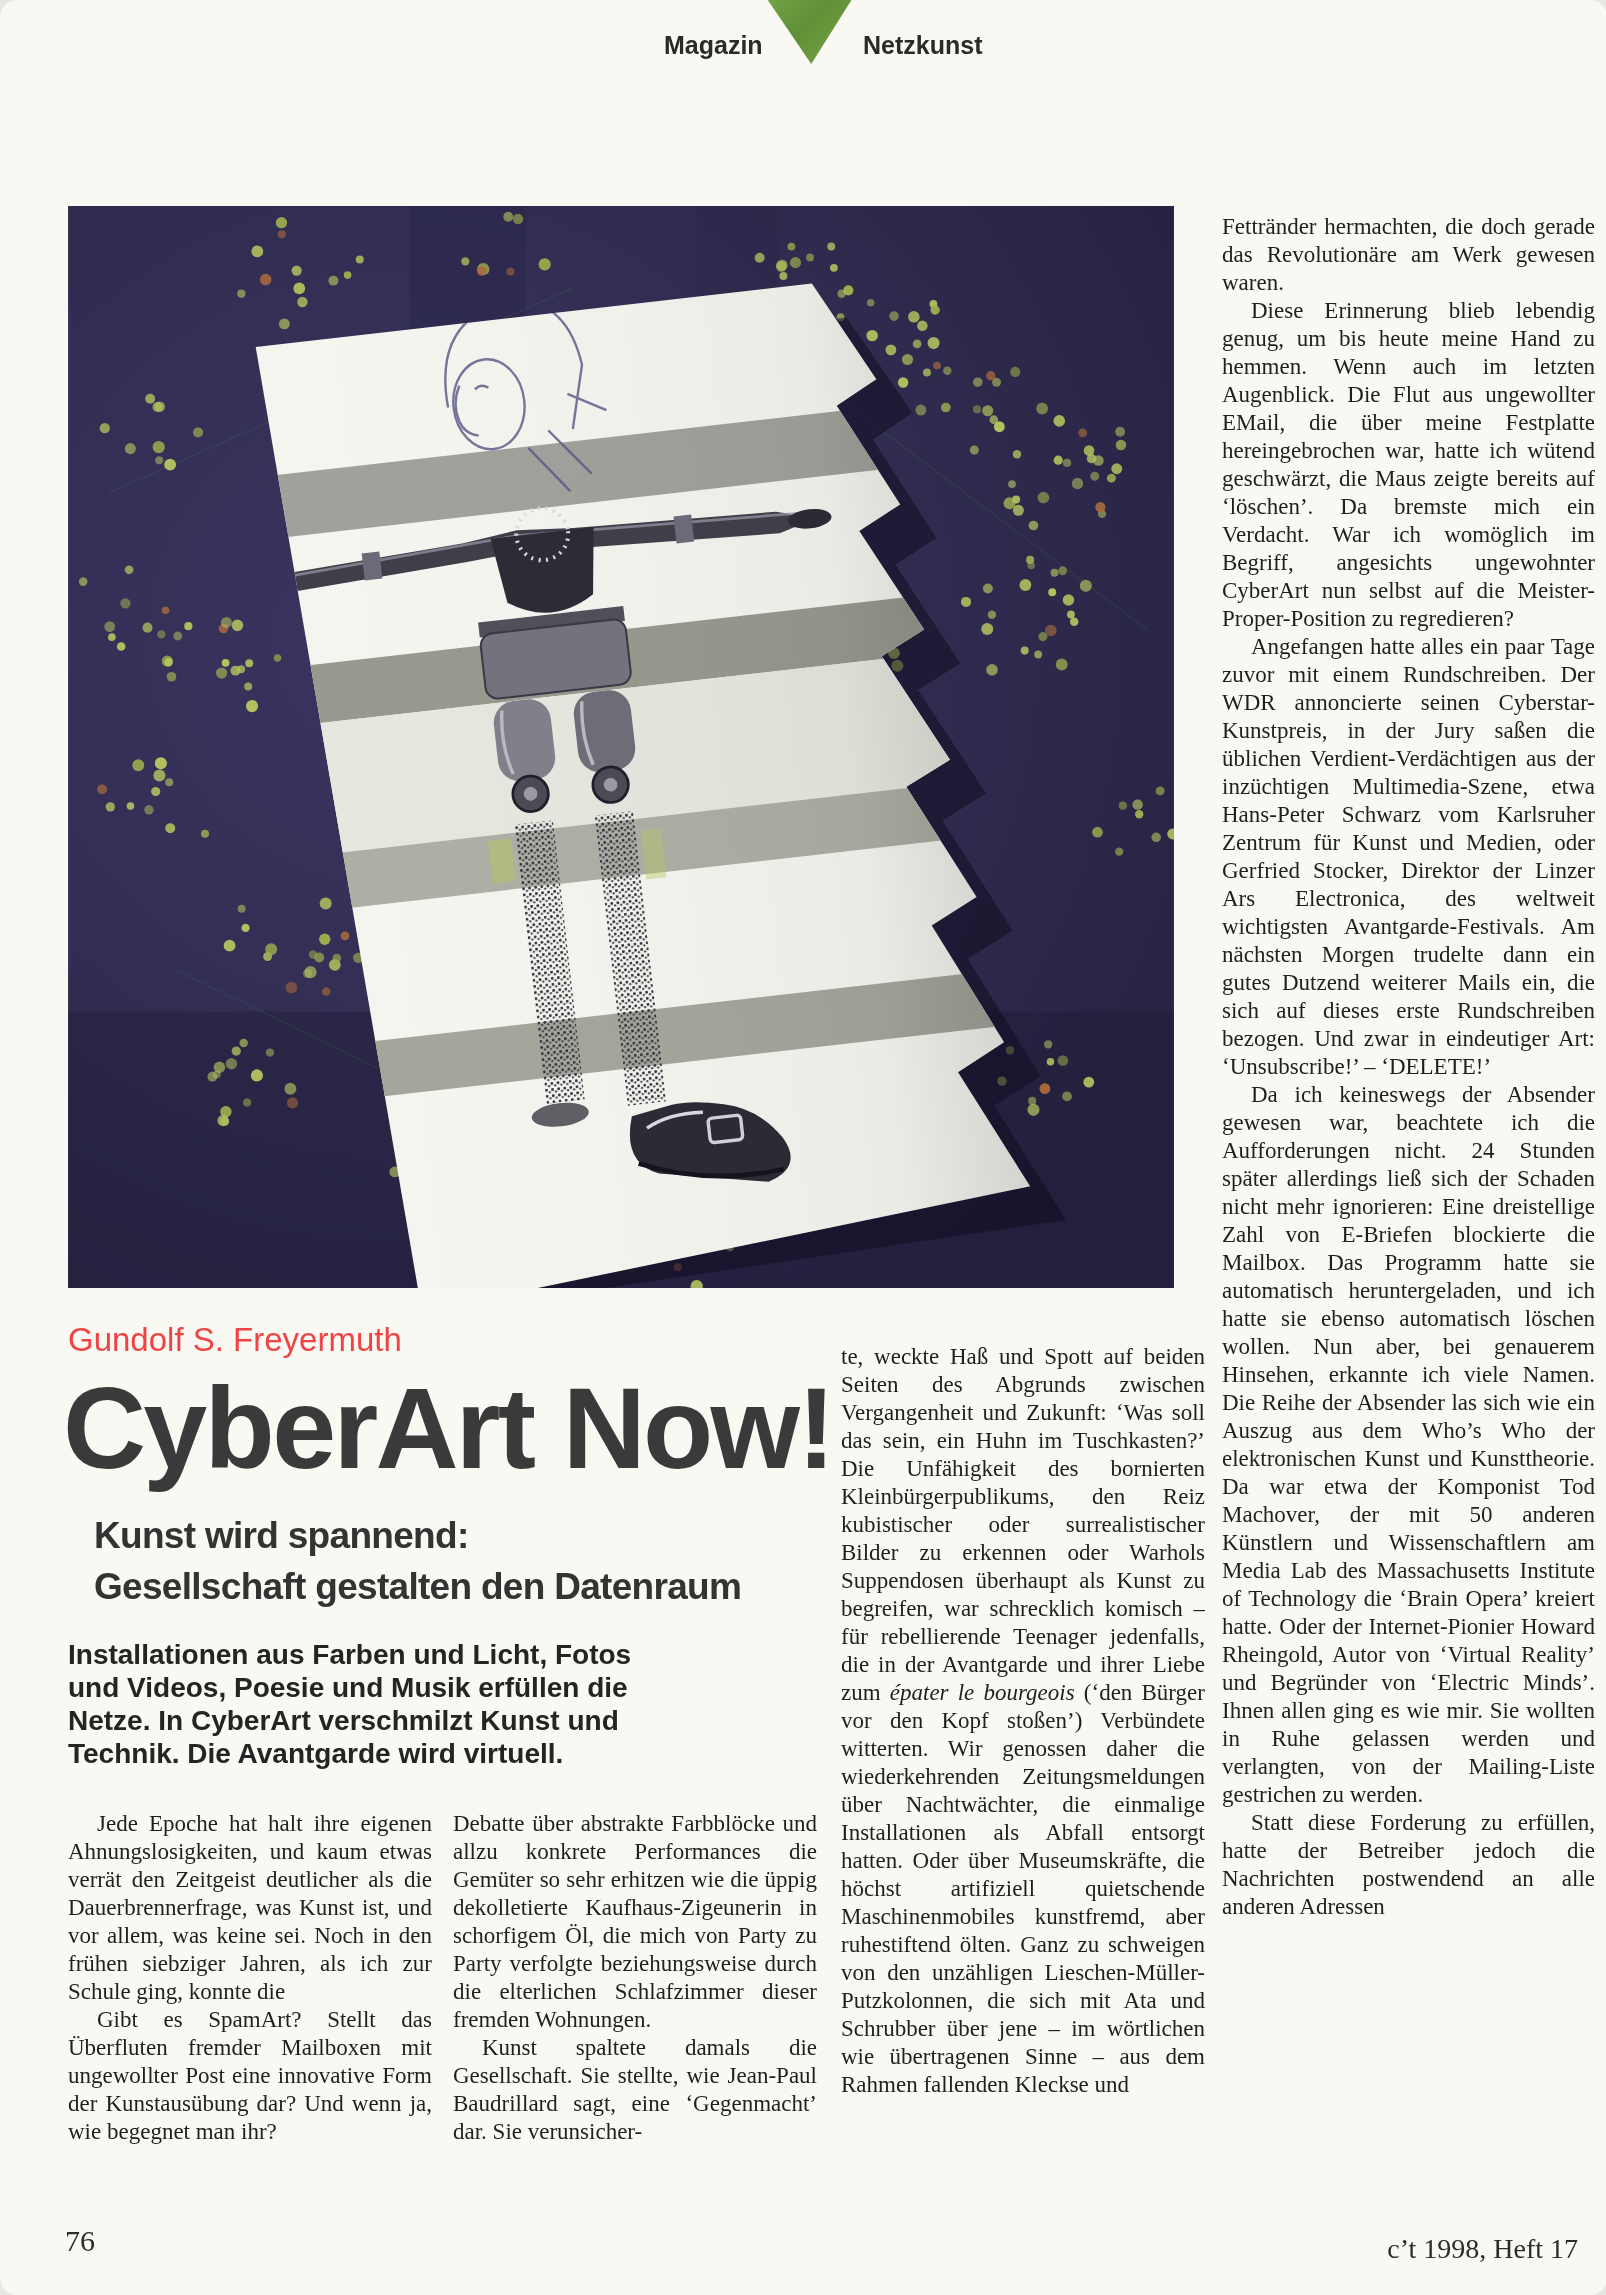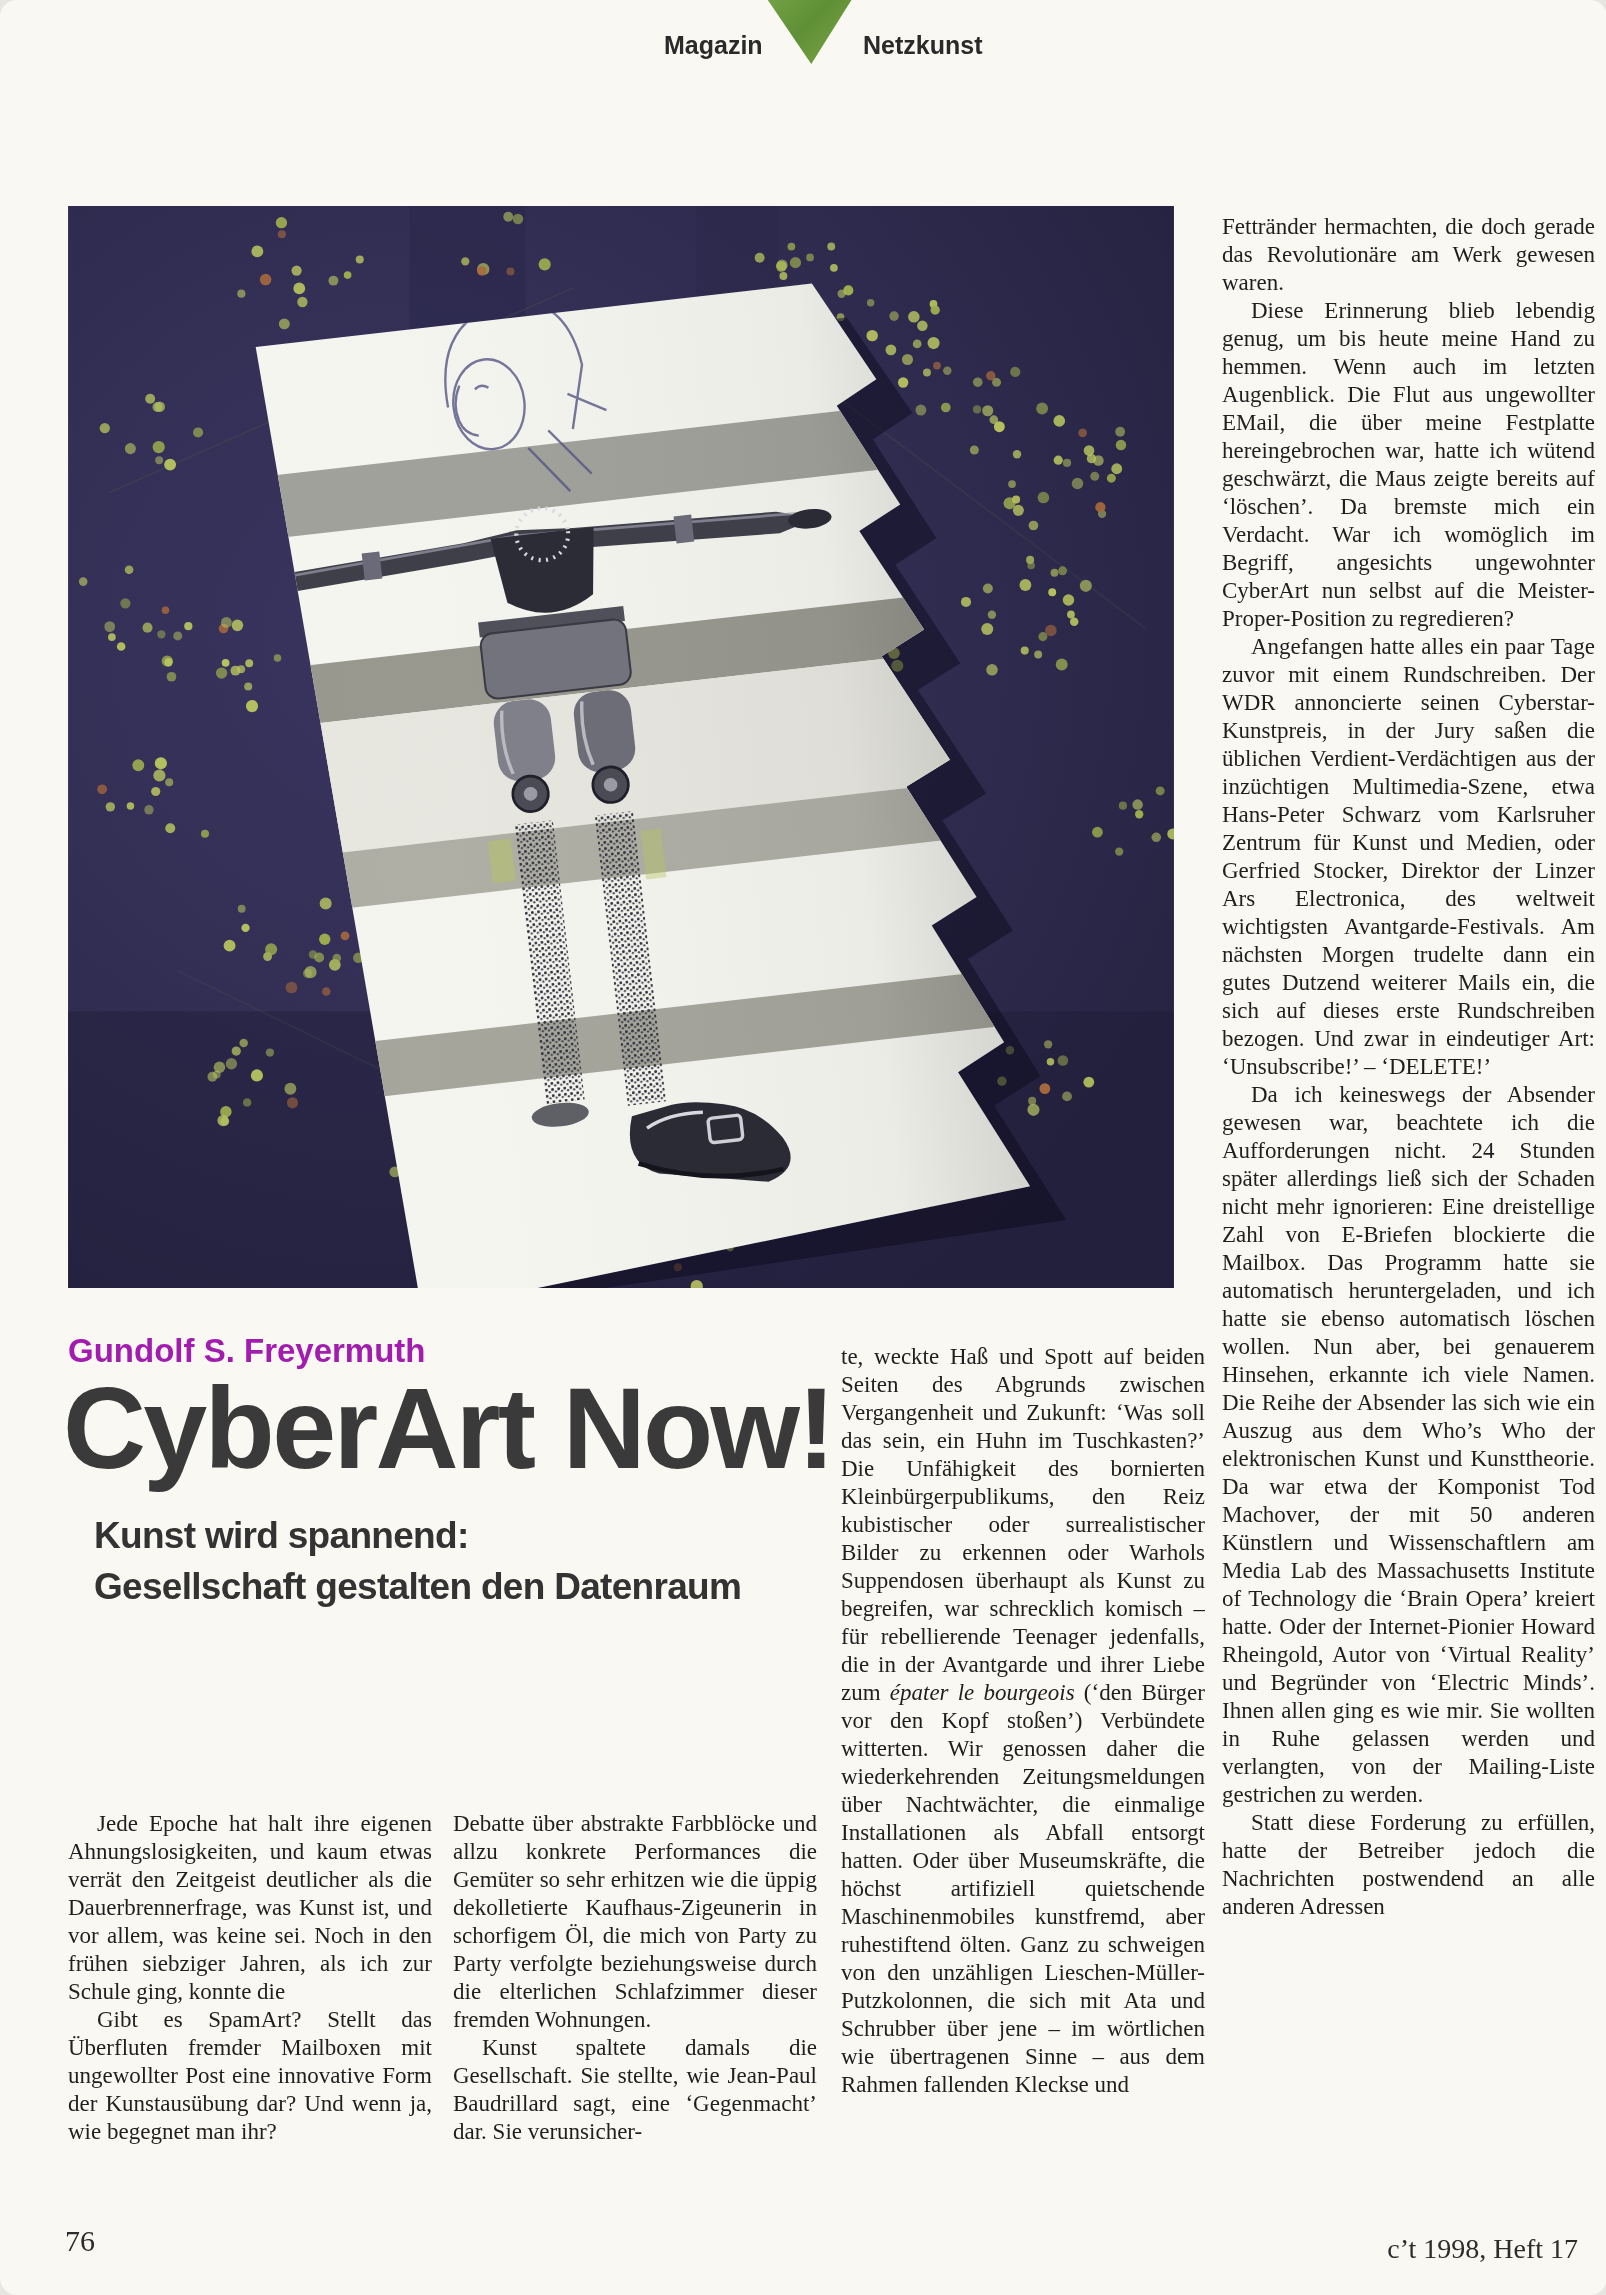--- a/index.html
+++ b/index.html
@@ -18,21 +18,21 @@
   .col{position:absolute;overflow:hidden;font-size:23px;line-height:28px;text-align:justify;}
   .para{margin:0;}
   .para.indent{text-indent:29px;}
   .it{font-style:italic;}
   .col4{left:1222px;top:213px;width:373px;height:1997px;}
   .col3{left:841px;top:1323px;width:364px;height:887px;margin-top:20px;}
   .col1{left:68px;top:1810px;width:364px;height:396px;}
   .col2{left:453px;top:1810px;width:364px;height:410px;}
   
   .byline{position:absolute;left:68px;top:1321px;font-family:"Liberation Sans",sans-serif;
-          font-weight:bold;font-size:33px;color:#a21caf;margin-top:11px;}
+          font-weight:normal;font-size:33px;color:#ef4444;}
   .title{position:absolute;left:63px;top:1371px;font-family:"Liberation Sans",sans-serif;
          font-weight:bold;font-size:115px;letter-spacing:-2.7px;color:#3a3a3a;line-height:1;}
   .subtitle{position:absolute;left:68px;top:1510px;font-family:"Liberation Sans",sans-serif;
             font-weight:bold;font-size:37px;line-height:51px;color:#333;letter-spacing:-0.7px;margin-left:26px;}
   .lead{position:absolute;left:68px;top:1638px;width:601px;font-family:"Liberation Sans",sans-serif;
         font-weight:bold;font-size:28px;line-height:33px;color:#242424;letter-spacing:0px;}
   
   .pageno{position:absolute;left:65px;top:2224px;font-size:30px;color:#2c2c2c;}
   .issue{position:absolute;right:29px;top:2233px;font-size:28px;color:#2c2c2c;}
 </style>
@@ -432,17 +432,18 @@
       <p class="para"><span>Debatte über abstrakte Farbblöcke und allzu konkrete Performances die Gemüter so sehr erhitzen wie die üppig dekolletierte Kaufhaus-Zigeunerin in schorfigem Öl, die mich von Party zu Party verfolgte beziehungsweise durch die elterlichen Schlafzimmer dieser fremden Wohnungen.</span></p>
       <p class="para indent"><span>Kunst spaltete damals die Gesellschaft. Sie stellte, wie Jean-Paul Baudrillard sagt, eine ‘Gegenmacht’ dar. Sie verunsicher-</span></p>
     </div>
 
   <div class="byline">Gundolf S. Freyermuth</div>
   <div class="title">CyberArt Now!</div>
   <div class="subtitle">
     <div>Kunst wird spannend:</div>
     <div>Gesellschaft gestalten den Datenraum</div>
   </div>
+  <div class="lead">Installationen aus Farben und Licht, Fotos und Videos, Poesie und Musik erfüllen die Netze. In CyberArt verschmilzt Kunst und Technik. Die Avantgarde wird virtuell.</div>
 
   <div class="pageno">76</div>
   <div class="issue">c’t 1998, Heft 17</div>
 </div>
 
 
 </body></html>

